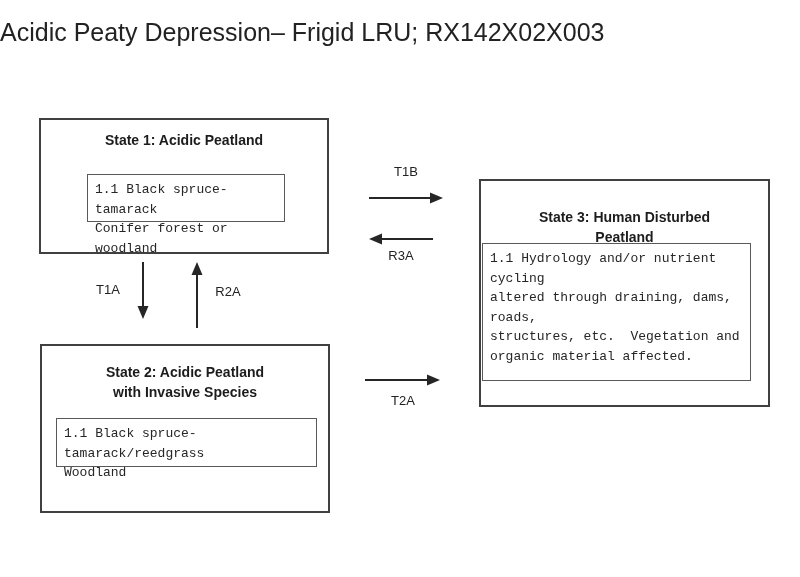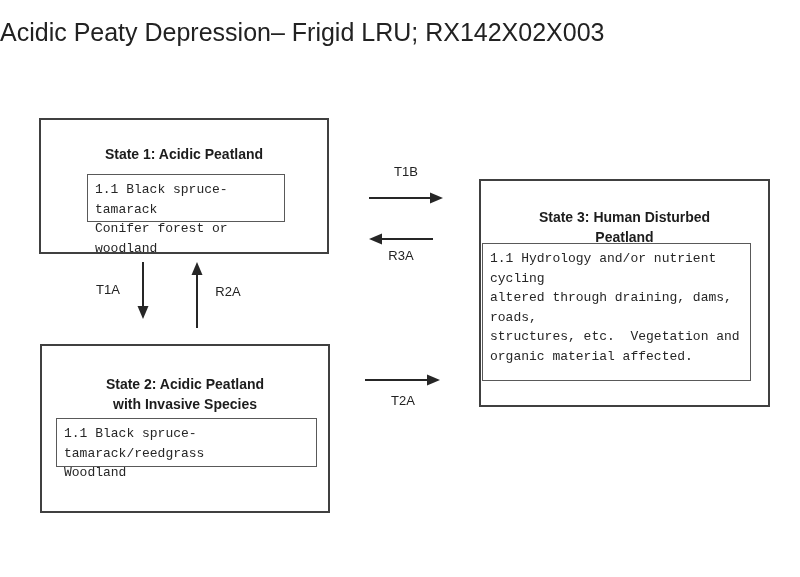--- a/index.html
+++ b/index.html
@@ -37,22 +37,22 @@
   .state-box.s3 { left: 479px; top: 179px; width: 291px; height: 228px; }
   .state-title {
     width: 100%;
     text-align: center;
     font-weight: 700;
     font-size: 14px;
     line-height: 1.45;
     white-space: pre-wrap;
     color: #1c1c1c;
   }
-  .s1 .state-title { padding-top: 24px; }
-  .s2 .state-title { padding-top: 28px; }
+  .s1 .state-title { padding-top: 10px; }
+  .s2 .state-title { padding-top: 16px; }
   .s3 .state-title { padding-top: 26px; }
   .community-box {
     position: absolute;
     border: 1.5px solid #595959;
     background: #ffffff;
     font-family: Liberation Mono, monospace;
   }
   .s1 .community-box { left: 46px; top: 54px; width: 198px; height: 48px; }
   .s2 .community-box { left: 14px; top: 72px; width: 261px; height: 49px; }
   .s3 .community-box { left: 1px; top: 62px; width: 269px; height: 138px; }

